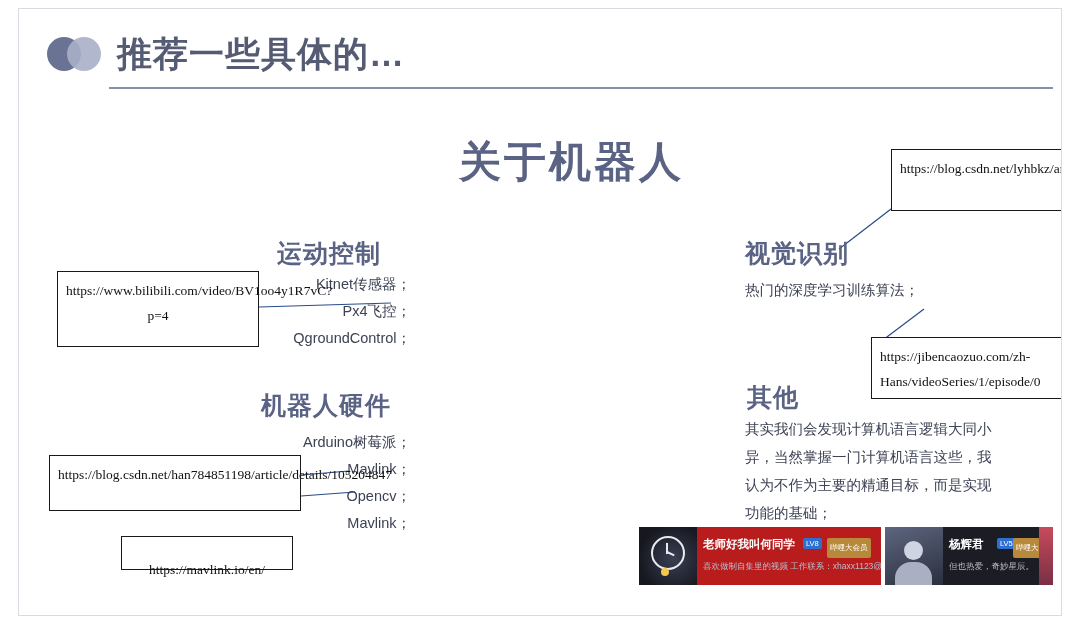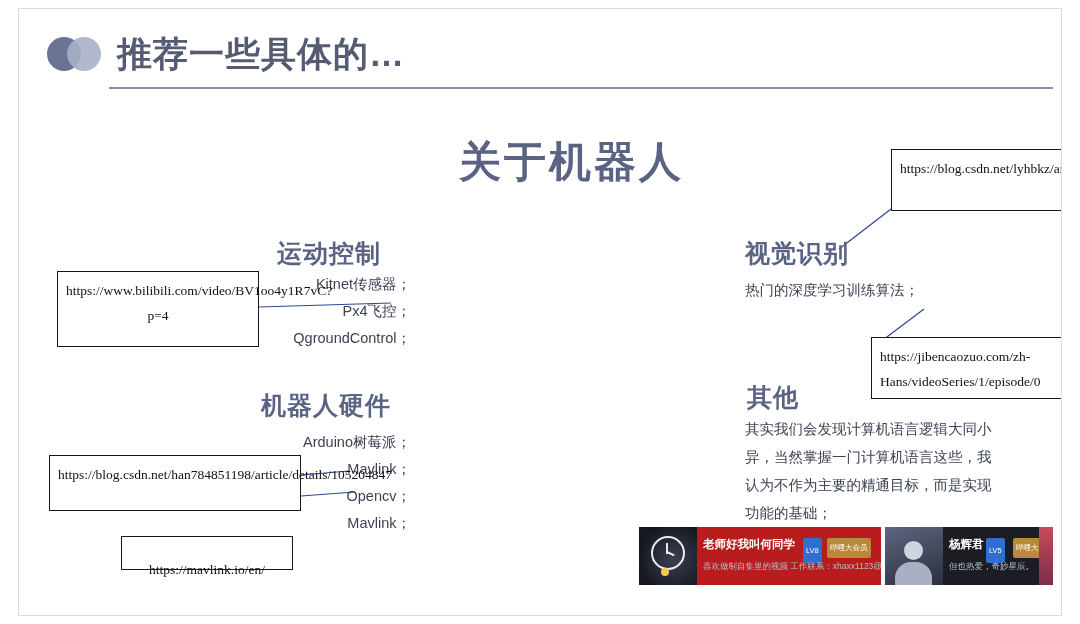--- a/index.html
+++ b/index.html
@@ -295,21 +295,21 @@
     color: #ffffff;
     white-space: nowrap;
   }
   .vc-badge {
     position: absolute;
     top: 11px;
     font-size: 7.5px;
     color: #ffffff;
     background: #2f6fd0;
     border-radius: 2px;
-    padding: 8px 3px;
+    padding: 1px 3px;
     white-space: nowrap;
   }
   .vc-badge2 {
     position: absolute;
     top: 11px;
     font-size: 7.5px;
     color: #ffffff;
     background: #b8893a;
     border-radius: 2px;
     padding: 5px 3px;
@@ -397,21 +397,21 @@
       <div class="vc-badge2" style="left:188px">哔哩大会员</div>
       <div class="vc-sub">喜欢做制自集里的视频 工作联系：xhaxx1123@163.com</div>
     </div>
 
     <div class="video-card right">
       <div class="vc-thumb portrait">
         <div class="avatar-head"></div>
         <div class="avatar-body"></div>
       </div>
       <div class="vc-title">杨辉君</div>
-      <div class="vc-badge" style="left:101px">LV5</div>
+      <div class="vc-badge" style="left:112px">LV5</div>
       <div class="vc-badge2" style="left:128px">哔哩大会员</div>
       <div class="vc-sub">但也热爱，奇妙星辰。</div>
       <div class="vc-bar-right"></div>
     </div>
 
   </div>
 
 </div>
 
 </body></html>

